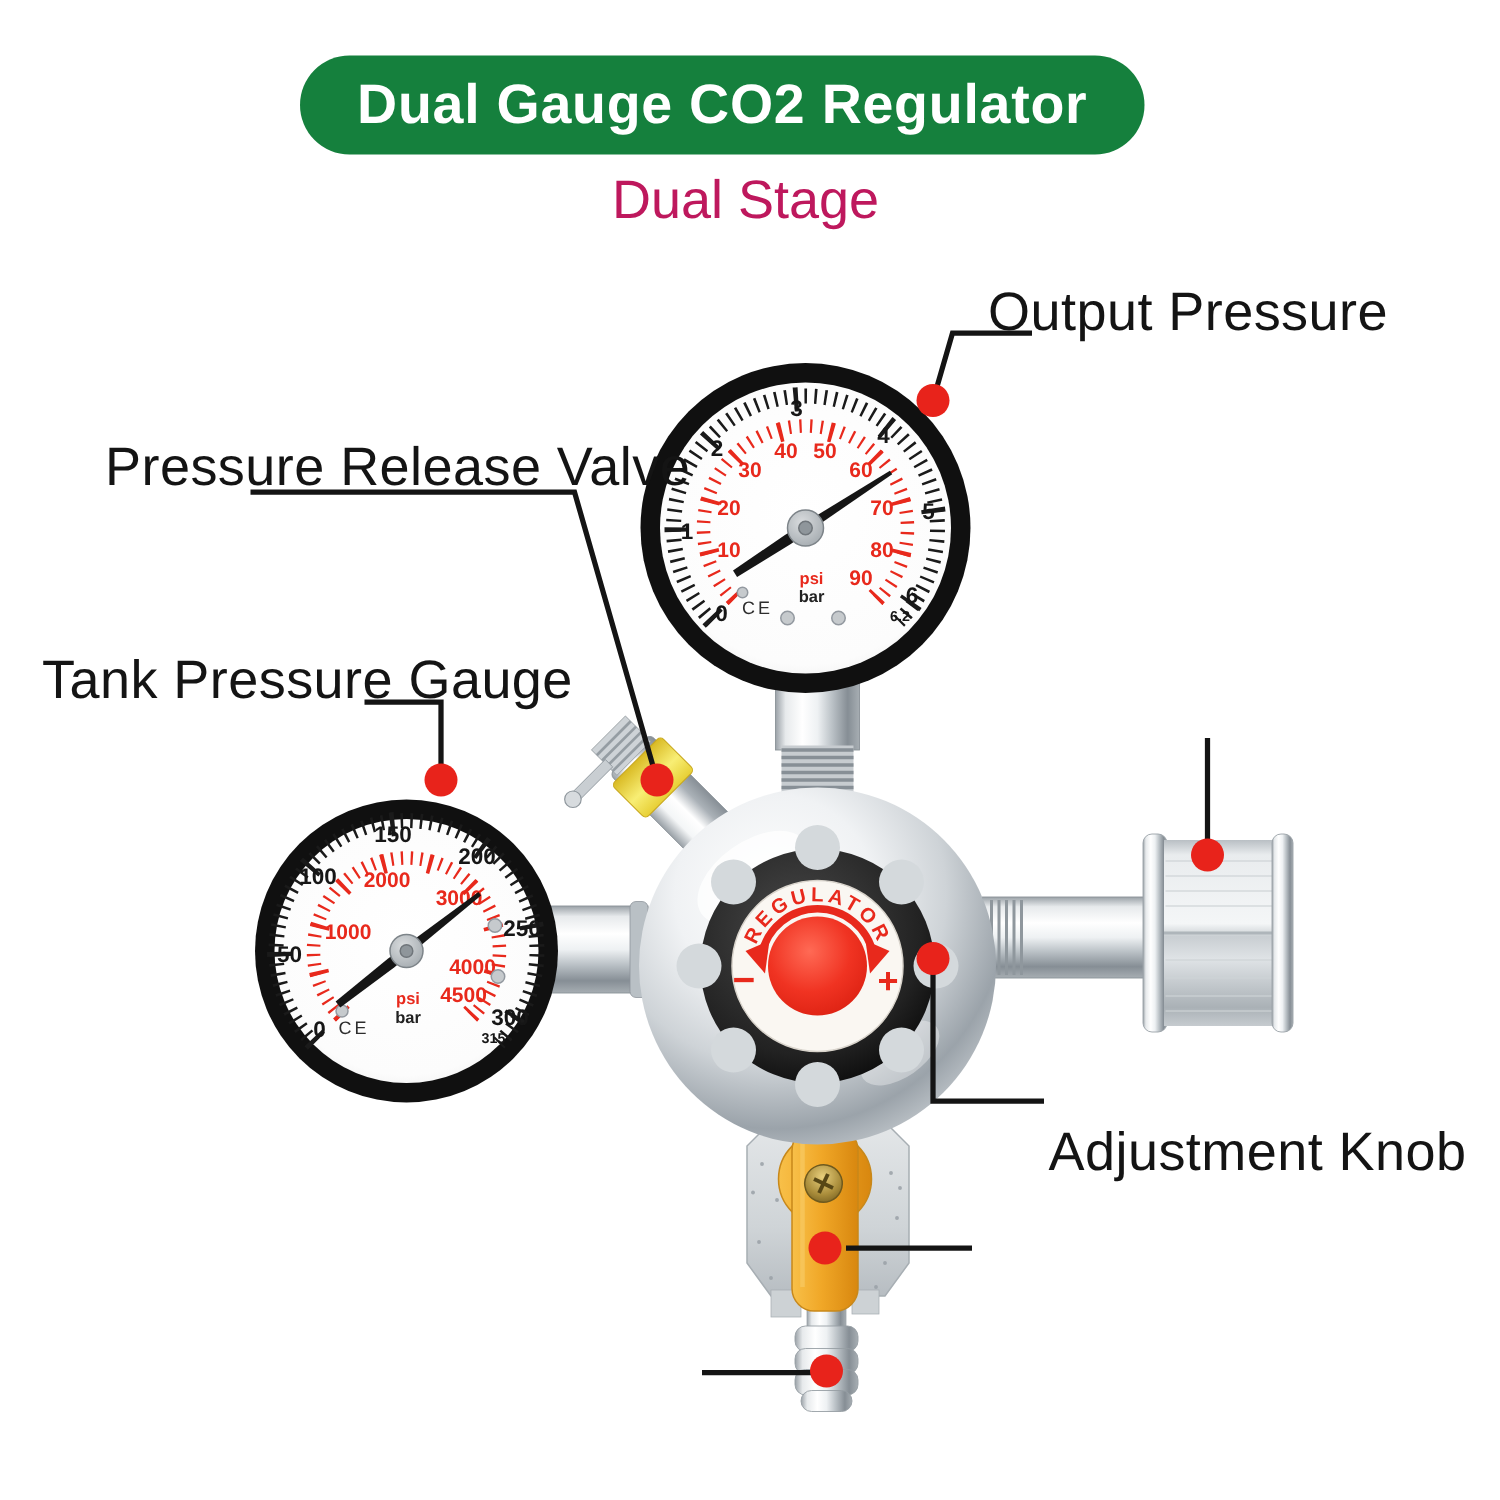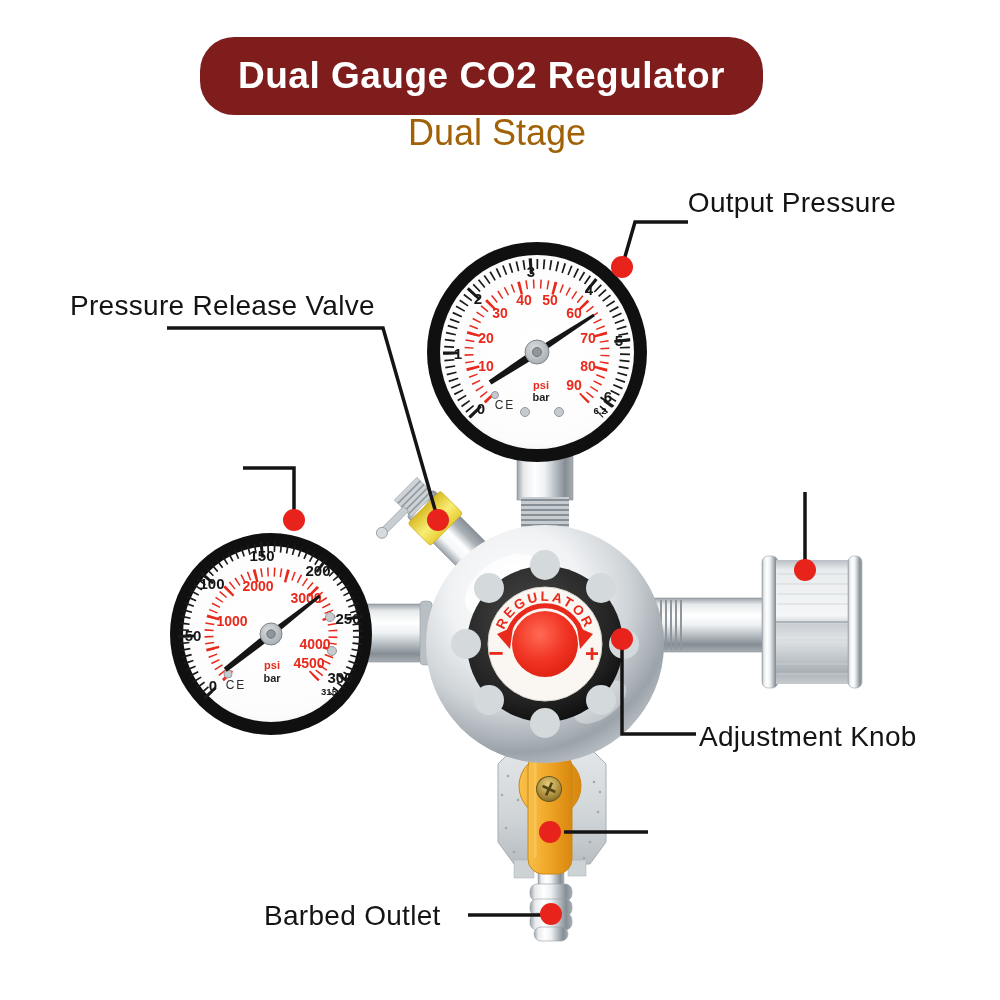--- a/index.html
+++ b/index.html
@@ -2,33 +2,33 @@
 <html><head>
 <meta charset="utf-8">
 <style>
   html,body { margin:0; padding:0; background:#ffffff; }
   .stage {
     position:relative; width:1000px; height:1000px; background:#ffffff;
     font-family:"Liberation Sans", sans-serif; overflow:hidden;
   }
   .stage > svg { position:absolute; left:0; top:0; z-index:1; }
   .pill {
-    position:absolute; left:200px; top:37px; width:563px; height:78px;
-    background:#7f1d1d; border-radius:34px; z-index:2;
+    position:absolute; left:200px; top:37px; width:563px; height:66px;
+    background:#15803d; border-radius:34px; z-index:2;
     display:flex; align-items:center; justify-content:center;
   }
   .pill span {
     color:#ffffff; font-size:37px; font-weight:700; letter-spacing:0.5px;
   }
   .subtitle {
     position:absolute; left:497px; top:112px; transform:translateX(-50%);
-    font-size:36px; color:#a16207; z-index:2; white-space:nowrap;
+    font-size:36px; color:#be185d; z-index:2; white-space:nowrap;
   }
   .lbl {
-    position:absolute; font-size:28px; color:#141414; letter-spacing:0.3px;
+    position:absolute; font-size:36px; color:#141414; letter-spacing:0.3px;
     white-space:nowrap; z-index:2; line-height:1.22;
   }
   .lbl.center { text-align:center; }
   svg text { font-family:"Liberation Sans", sans-serif; }
   .gt-bar  { font-size:15px; font-weight:700; fill:#161616; text-anchor:middle; }
   .gt-psi  { font-size:14px; font-weight:700; fill:#e8291c; text-anchor:middle; }
   .gt-sm   { font-size:9.5px; font-weight:700; fill:#161616; text-anchor:middle; }
   .gt-upsi { font-size:11px; font-weight:700; fill:#e8291c; text-anchor:middle; }
   .gt-ubar { font-size:11px; font-weight:700; fill:#222222; text-anchor:middle; }
   .gt-ce   { font-size:12px; fill:#2d2d2d; letter-spacing:2px; text-anchor:middle; }
@@ -350,16 +350,16 @@
 
   <div class="pill">
     <span>Dual Gauge CO2 Regulator</span>
   </div>
   <div class="subtitle">Dual Stage</div>
 
   <div class="lbl center" style="left:642px; top:186px; width:300px;">
     <div>Output Pressure</div>
   </div>
   <div class="lbl" style="left:70px; top:289px;">Pressure Release Valve</div>
-  <div class="lbl" style="left:699px; top:720px;">Adjustment Knob</div>
-  <div class="lbl" style="left:264px; top:899px;">Barbed Outlet</div>
+  <div class="lbl" style="left:28px; top:431px;">Tank Pressure Gauge</div>
+  <div class="lbl" style="left:699px; top:746px;">Adjustment Knob</div>
 
 </div>
 
 </body></html>

